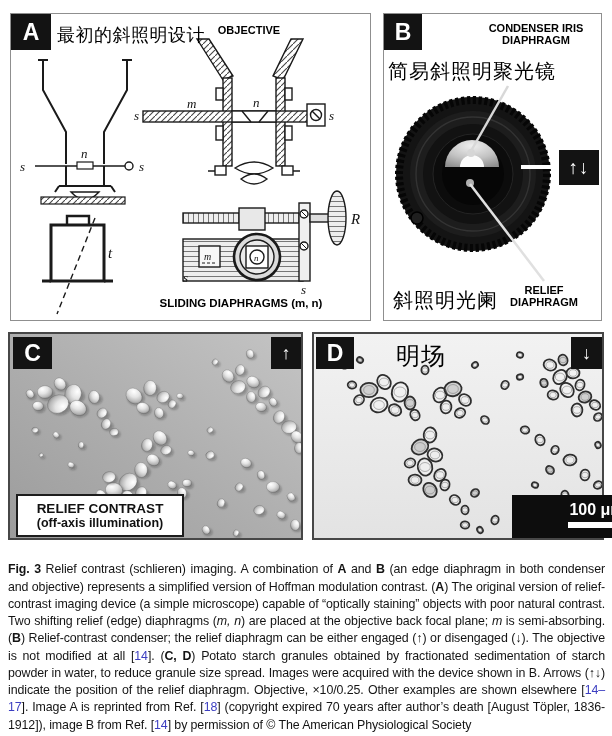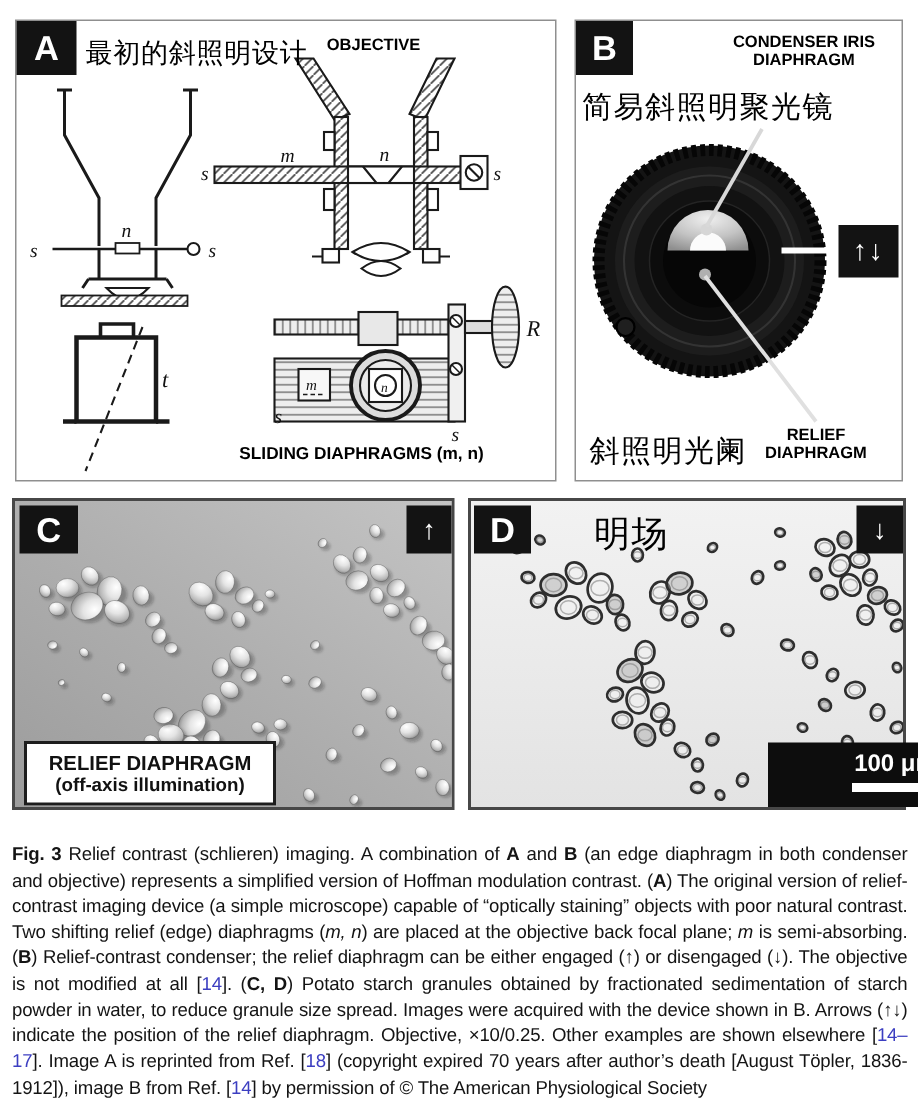--- a/index.html
+++ b/index.html
@@ -328,21 +328,21 @@
         <ellipse cx="63" cy="133.2" rx="3.24" ry="2.7" fill="rgba(25,25,25,0.30)" filter="url(#blurC)"></ellipse>
         <ellipse cx="61" cy="131" rx="3.24" ry="2.7" transform="rotate(25 61 131)" fill="url(#gradRelief)" stroke="rgba(70,70,70,0.4)" stroke-width="0.6"></ellipse>
         <ellipse cx="242" cy="22.2" rx="4.32" ry="3.6" fill="rgba(25,25,25,0.30)" filter="url(#blurC)"></ellipse>
         <ellipse cx="240" cy="20" rx="4.32" ry="3.6" transform="rotate(78 240 20)" fill="url(#gradRelief)" stroke="rgba(70,70,70,0.4)" stroke-width="0.6"></ellipse>
         <ellipse cx="207" cy="30.2" rx="3.24" ry="2.7" fill="rgba(25,25,25,0.30)" filter="url(#blurC)"></ellipse>
         <ellipse cx="205" cy="28" rx="3.24" ry="2.7" transform="rotate(131 205 28)" fill="url(#gradRelief)" stroke="rgba(70,70,70,0.4)" stroke-width="0.6"></ellipse>
       </svg>
     <div class="plabel" style="left: 3px; top: 3px; width: 39px; height: 32px; background: rgb(19, 19, 19);">C</div>
     <div class="arrowbox" style="left: 261px; top: 3px; width: 30px; height: 32px; font-size: 18px; background: rgb(19, 19, 19);">↑</div>
     <div class="capbox" style="left:6px;top:160px;width:168px;height:43px;">
-      <div class="l1">RELIEF DIAPHRAGM</div>
+      <div class="l1">RELIEF CONTRAST</div>
       <div class="l2">(off-axis illumination)</div>
     </div>
   </div>
 
   <div class="panel" id="panelD">
     <svg class="art" id="micrographD" width="288" height="204" viewBox="0 0 288 204">
       <defs>
         <linearGradient id="bgD" x1="0" y1="0" x2="0" y2="1">
           <stop offset="0%" stop-color="#f2f2f2"></stop>
           <stop offset="100%" stop-color="#e3e3e3"></stop>

